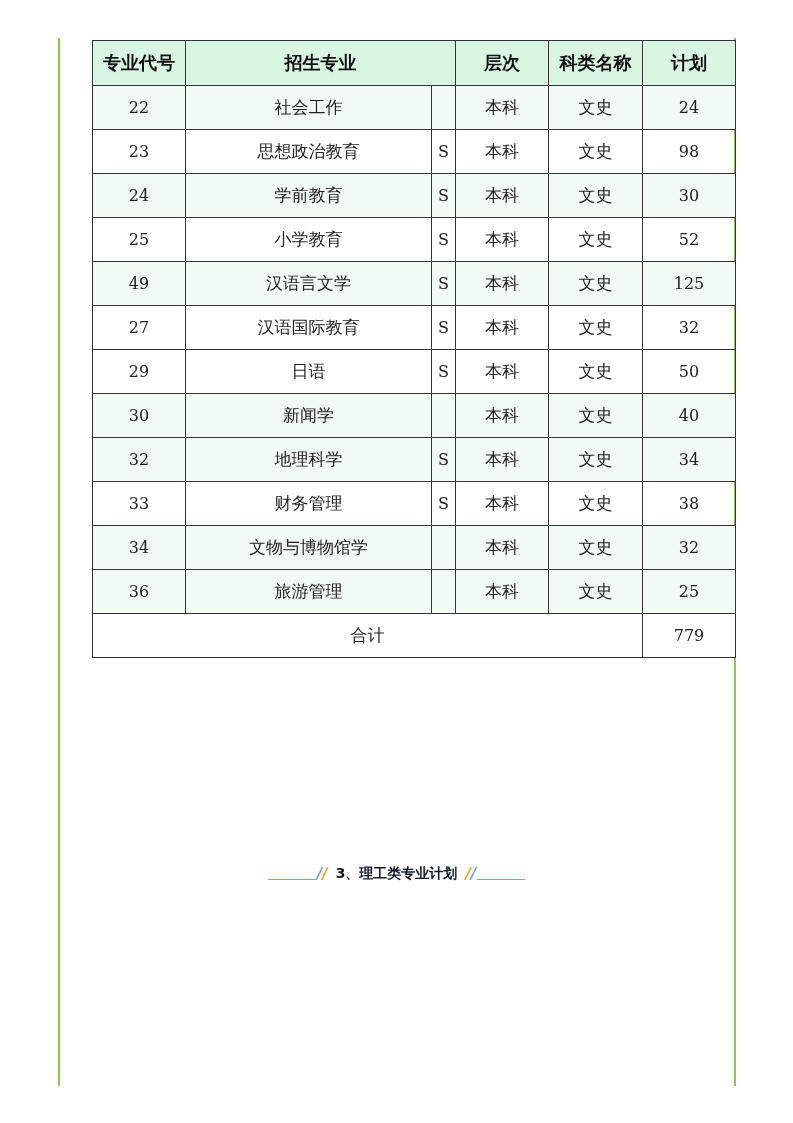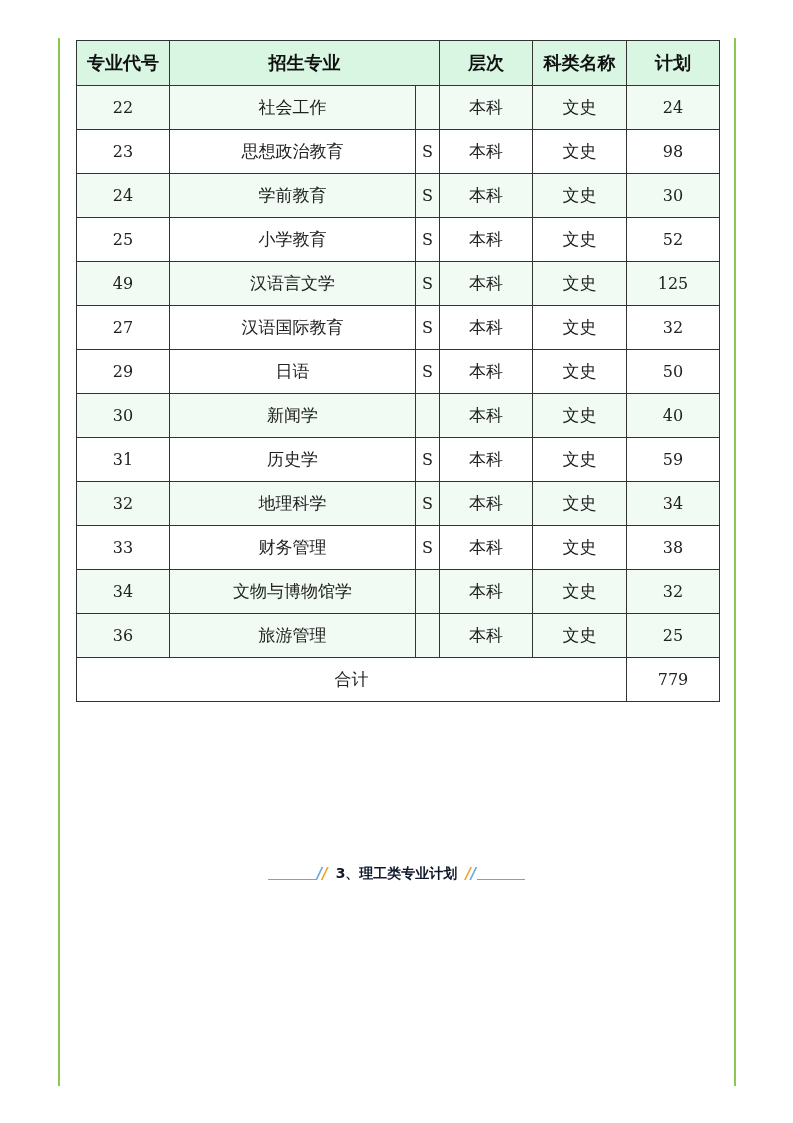--- a/index.html
+++ b/index.html
@@ -1,21 +1,21 @@
 <!DOCTYPE html>
 <html><head>
 <meta charset="utf-8">
 <style>
   html, body { margin:0; padding:0; background:#ffffff; }
   body { width:793px; height:1123px; position:relative; overflow:hidden;
          font-family: "DejaVu Serif", "Liberation Serif", serif; color:#222; }
   .page-line { position:absolute; top:38px; width:2px; height:1048px; background:#8cc850; }
   .page-line.left { left:58px; }
   .page-line.right { left:734px; }
-  table.plan { position:absolute; left:76px; top:40px; border-collapse:collapse;
+  table.plan { position:absolute; left:92px; top:40px; border-collapse:collapse;
                table-layout:fixed; width:643px; }
   table.plan td, table.plan th { border:1px solid #333; text-align:center; padding:0;
                font-size:17px; font-weight:normal; }
   table.plan th { height:44px; background:#d8f6e2; font-weight:bold; font-size:18px; color:#111; }
   table.plan td { height:43px; }
   table.plan tr.alt td { background:#f1fbf4; }
   table.plan td.num { font-size:16px; }
   table.plan td.flag { font-size:16px; }
   .total td { height:43px; background:#fff;margin-left:28px; }
   .section-title { position:absolute; left:0; width:793px; top:862px; height:24px;
@@ -113,28 +113,20 @@
         <td class="num">50</td>
       </tr>
       <tr class="alt">
         <td class="num">30</td>
         <td>新闻学</td>
         <td class="flag"></td>
         <td>本科</td>
         <td>文史</td>
         <td class="num">40</td>
       </tr>
-      <tr>
-        <td class="num">31</td>
-        <td>历史学</td>
-        <td class="flag">S</td>
-        <td>本科</td>
-        <td>文史</td>
-        <td class="num">59</td>
-      </tr>
       <tr class="alt">
         <td class="num">32</td>
         <td>地理科学</td>
         <td class="flag">S</td>
         <td>本科</td>
         <td>文史</td>
         <td class="num">34</td>
       </tr>
       <tr>
         <td class="num">33</td>

